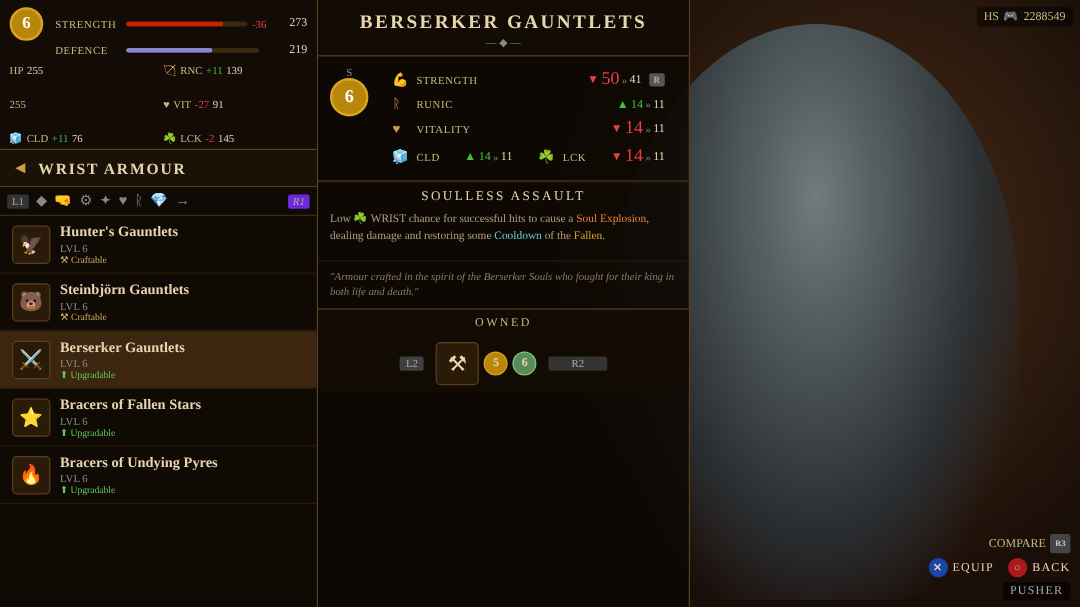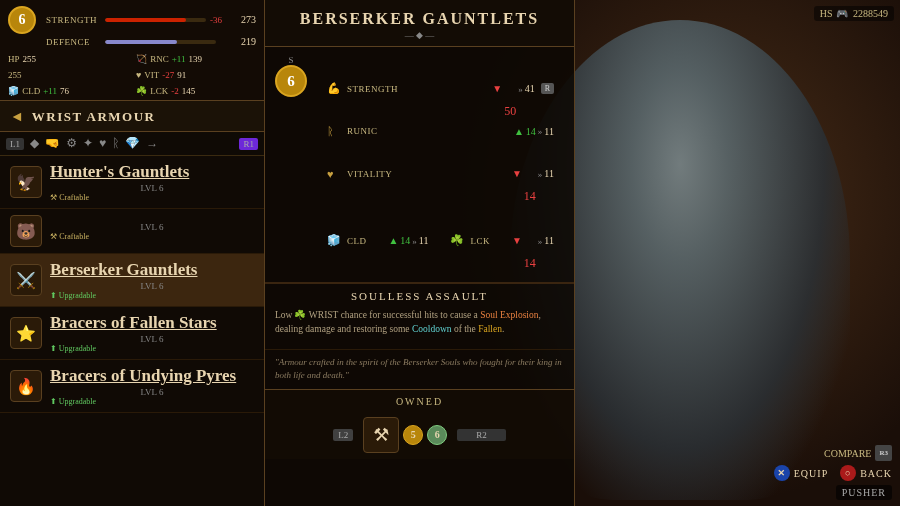--- a/index.html
+++ b/index.html
@@ -106,21 +106,21 @@
       color: #e8d5b0;
       font-size: 10px;
       min-width: 30px;
       text-align: right;
     }
     .stat-delta-neg { color: #e84040; font-size: 9px; }
 
     .stats-grid {
       display: grid;
       grid-template-columns: 1fr 1fr;
-      gap: 6px 8px;
+      gap: 18px 8px;
       margin-top: 4px;
     }
     .mini-stat {
       display: flex;
       align-items: center;
       gap: 3px;
       font-size: 9px;
       color: #c8b880;
     }
     .mini-stat .val { color: #e8d5b0; }
@@ -156,21 +156,21 @@
       gap: 6px;
       background: rgba(15, 10, 5, 0.9);
       border-bottom: 1px solid #3a2a10;
     }
     .tab-icon {
       font-size: 12px;
       color: #888;
     }
     .tab-icon.active { color: #c8a040; }
     .tab-l1 { font-size: 9px; color: #aaa; background: #333; padding: 1px 4px; border-radius: 2px; }
-    .tab-r1 { font-size: 9px; color: #aaa; background: #6d28d9; padding: 1px 4px; border-radius: 2px; margin-left: auto; }
+    .tab-r1 { font-size: 9px; color: #aaa; background: #6d28d9; padding: 1px 4px; border-radius: 2px; margin-left: auto; font-style: italic; }
 
     
     .item-list {
       flex: 1;
       overflow: hidden;
     }
     .item-entry {
       display: flex;
       align-items: center;
       padding: 6px 10px;
@@ -184,22 +184,22 @@
       width: 32px; height: 32px;
       background: #2a1a08;
       border: 1px solid #5a4020;
       border-radius: 4px;
       display: flex; align-items: center; justify-content: center;
       margin-right: 8px;
       flex-shrink: 0;
       font-size: 16px;
     }
     .item-info { flex: 1; }
-    .item-name { font-size: 17px; color: #e8d5b0; font-weight: bold; text-decoration: underline; }
-    .item-level { font-size: 9px; color: #888; margin-top: 1px; text-align: center; }
+    .item-name { font-size: 12px; color: #e8d5b0; font-weight: bold; }
+    .item-level { font-size: 9px; color: #888; margin-top: 1px; }
     .item-status {
       font-size: 8px;
       display: flex;
       align-items: center;
       gap: 2px;
     }
     .item-status.craftable { color: #c8b060; }
     .item-status.upgradable { color: #60c860; }
 
     
@@ -259,21 +259,21 @@
       align-items: center;
       padding: 3px 10px;
       gap: 6px;
       font-size: 10px;
     }
     .stat-item-icon { font-size: 11px; color: #c8a040; min-width: 14px; }
     .stat-item-name { color: #c8b880; text-transform: uppercase; letter-spacing: 0.5px; flex: 1; font-size: 9px; }
     .stat-item-change { display: flex; align-items: center; gap: 2px; }
     .arrow-down { color: #e84040; }
     .arrow-up { color: #40c040; }
-    .val-old { color: #e84040; font-size: 12px; margin-top: 46px; }
+    .val-old { color: #e84040; font-size: 15px; }
     .val-new { color: #e8d5b0; font-size: 10px; }
     .val-arrow { color: #888; font-size: 9px; }
     .r-badge {
       background: #555; color: #ccc; font-size: 8px;
       padding: 1px 4px; border-radius: 2px; margin-left: auto;
     }
 
     .ability-section {
       padding: 6px 10px 4px;
       border-top: 1px solid #3a2510;
@@ -497,20 +497,21 @@
         <div class="item-icon-box">🦅</div>
         <div class="item-info">
           <div class="item-name">Hunter's Gauntlets</div>
           <div class="item-level">LVL 6</div>
           <div class="item-status craftable">⚒ Craftable</div>
         </div>
       </div>
       <div class="item-entry">
         <div class="item-icon-box">🐻</div>
         <div class="item-info">
+          <div class="item-name">Steinbjörn Gauntlets</div>
           <div class="item-level">LVL 6</div>
           <div class="item-status craftable">⚒ Craftable</div>
         </div>
       </div>
       <div class="item-entry selected">
         <div class="item-icon-box">⚔️</div>
         <div class="item-info">
           <div class="item-name">Berserker Gauntlets</div>
           <div class="item-level">LVL 6</div>
           <div class="item-status upgradable">⬆ Upgradable</div>

